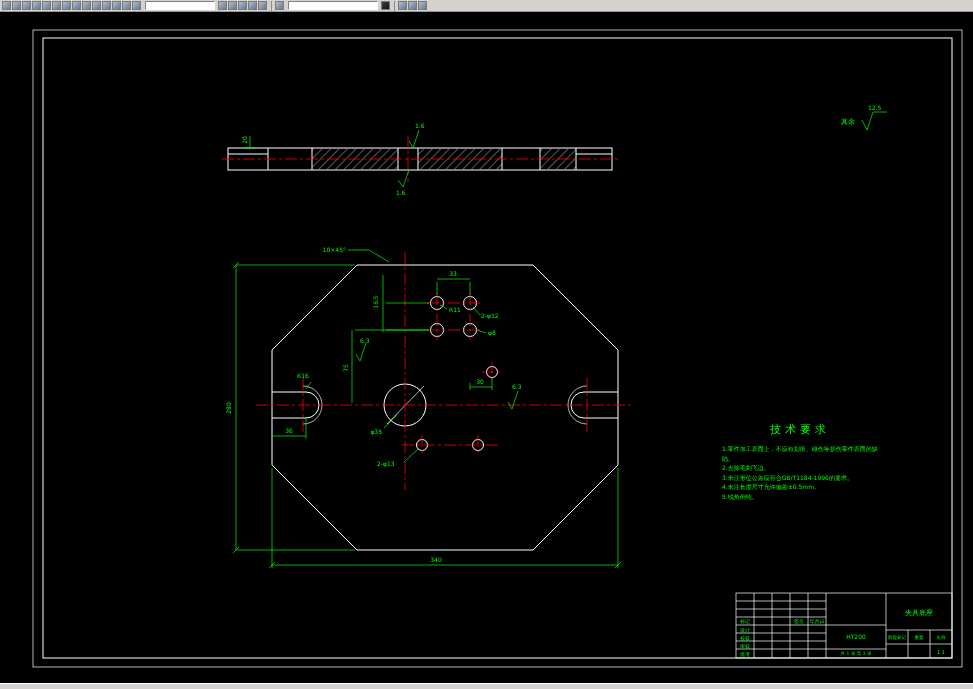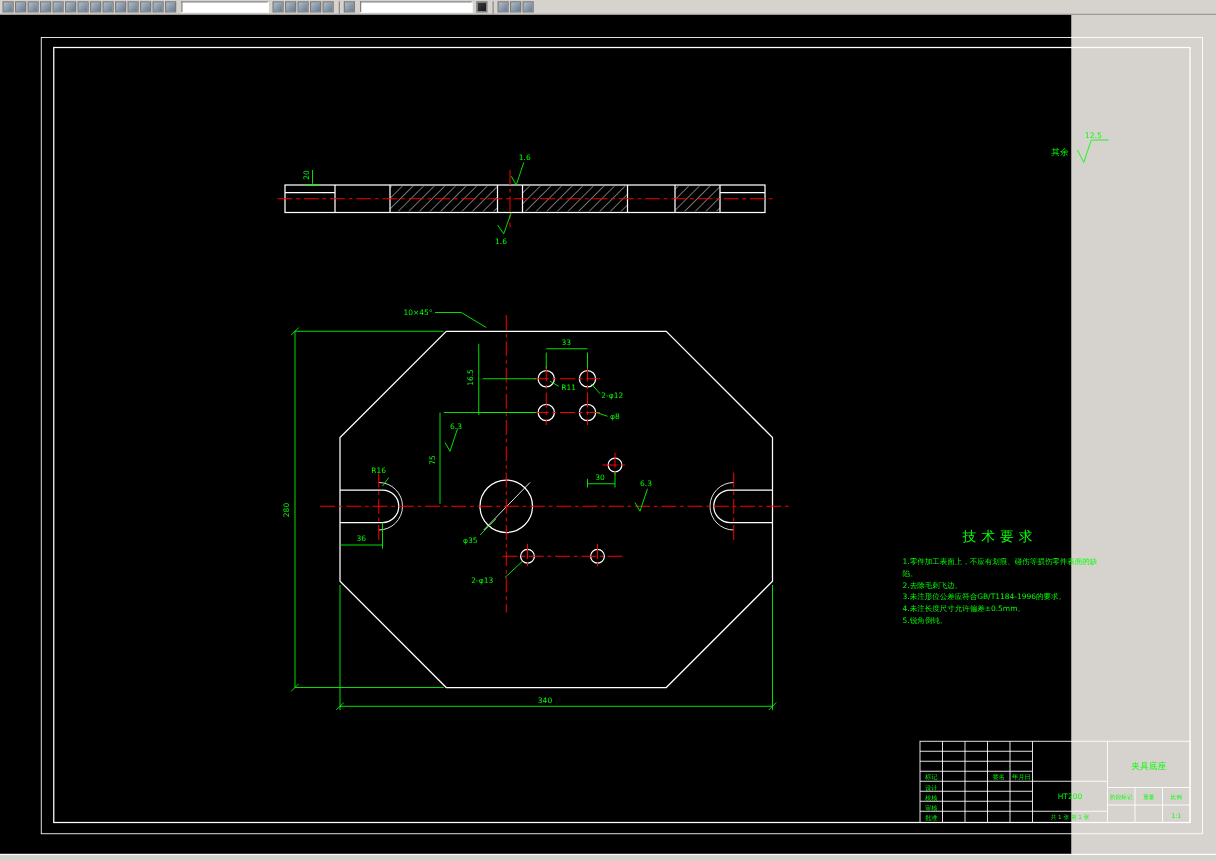--- a/index.html
+++ b/index.html
@@ -5,21 +5,21 @@
   html,body{margin:0;padding:0;width:973px;height:689px;overflow:hidden;background:#d6d3ce;
     font-family:"Liberation Sans","DejaVu Sans",sans-serif;}
   .toolbar{height:12px;background:#d6d3ce;display:flex;align-items:center;padding:0 2px;
     border-bottom:1px solid #9a9a9a;box-sizing:border-box;}
   .ticon{width:9px;height:9px;margin-right:1px;border:1px solid #7a7a7a;box-sizing:border-box;
     background:linear-gradient(135deg,#aebecd,#66798e);}
   .ticon.dark{background:linear-gradient(135deg,#3a3f46,#14161a);}
   .tcombo{height:9px;background:#fff;border:1px solid;border-color:#808080 #fff #fff #808080;
     box-sizing:border-box;margin:0 3px;}
   .tsep{width:1px;height:10px;background:#8a8a8a;margin:0 3px;}
-  .canvas{position:relative;width:857px;height:671px;background:#000;}
+  .canvas{position:relative;width:973px;height:671px;background:#000;}
   .statusbar{height:6px;background:#d6d3ce;border-top:1px solid #fff;}
   svg{display:block;}
   svg text{font-family:"DejaVu Sans",sans-serif;fill:#00ff00;}
   .w{stroke:#ffffff;fill:none;stroke-width:1;}
   .w2{stroke:#ffffff;fill:none;stroke-width:0.7;}
   .r{stroke:#ff0000;fill:none;stroke-width:0.8;stroke-dasharray:12 3 3 3;}
   .g{stroke:#00ff00;fill:none;stroke-width:0.7;}
   .t6{font-size:6px;}
   .t5{font-size:5px;}
   .t4{font-size:4.5px;}

